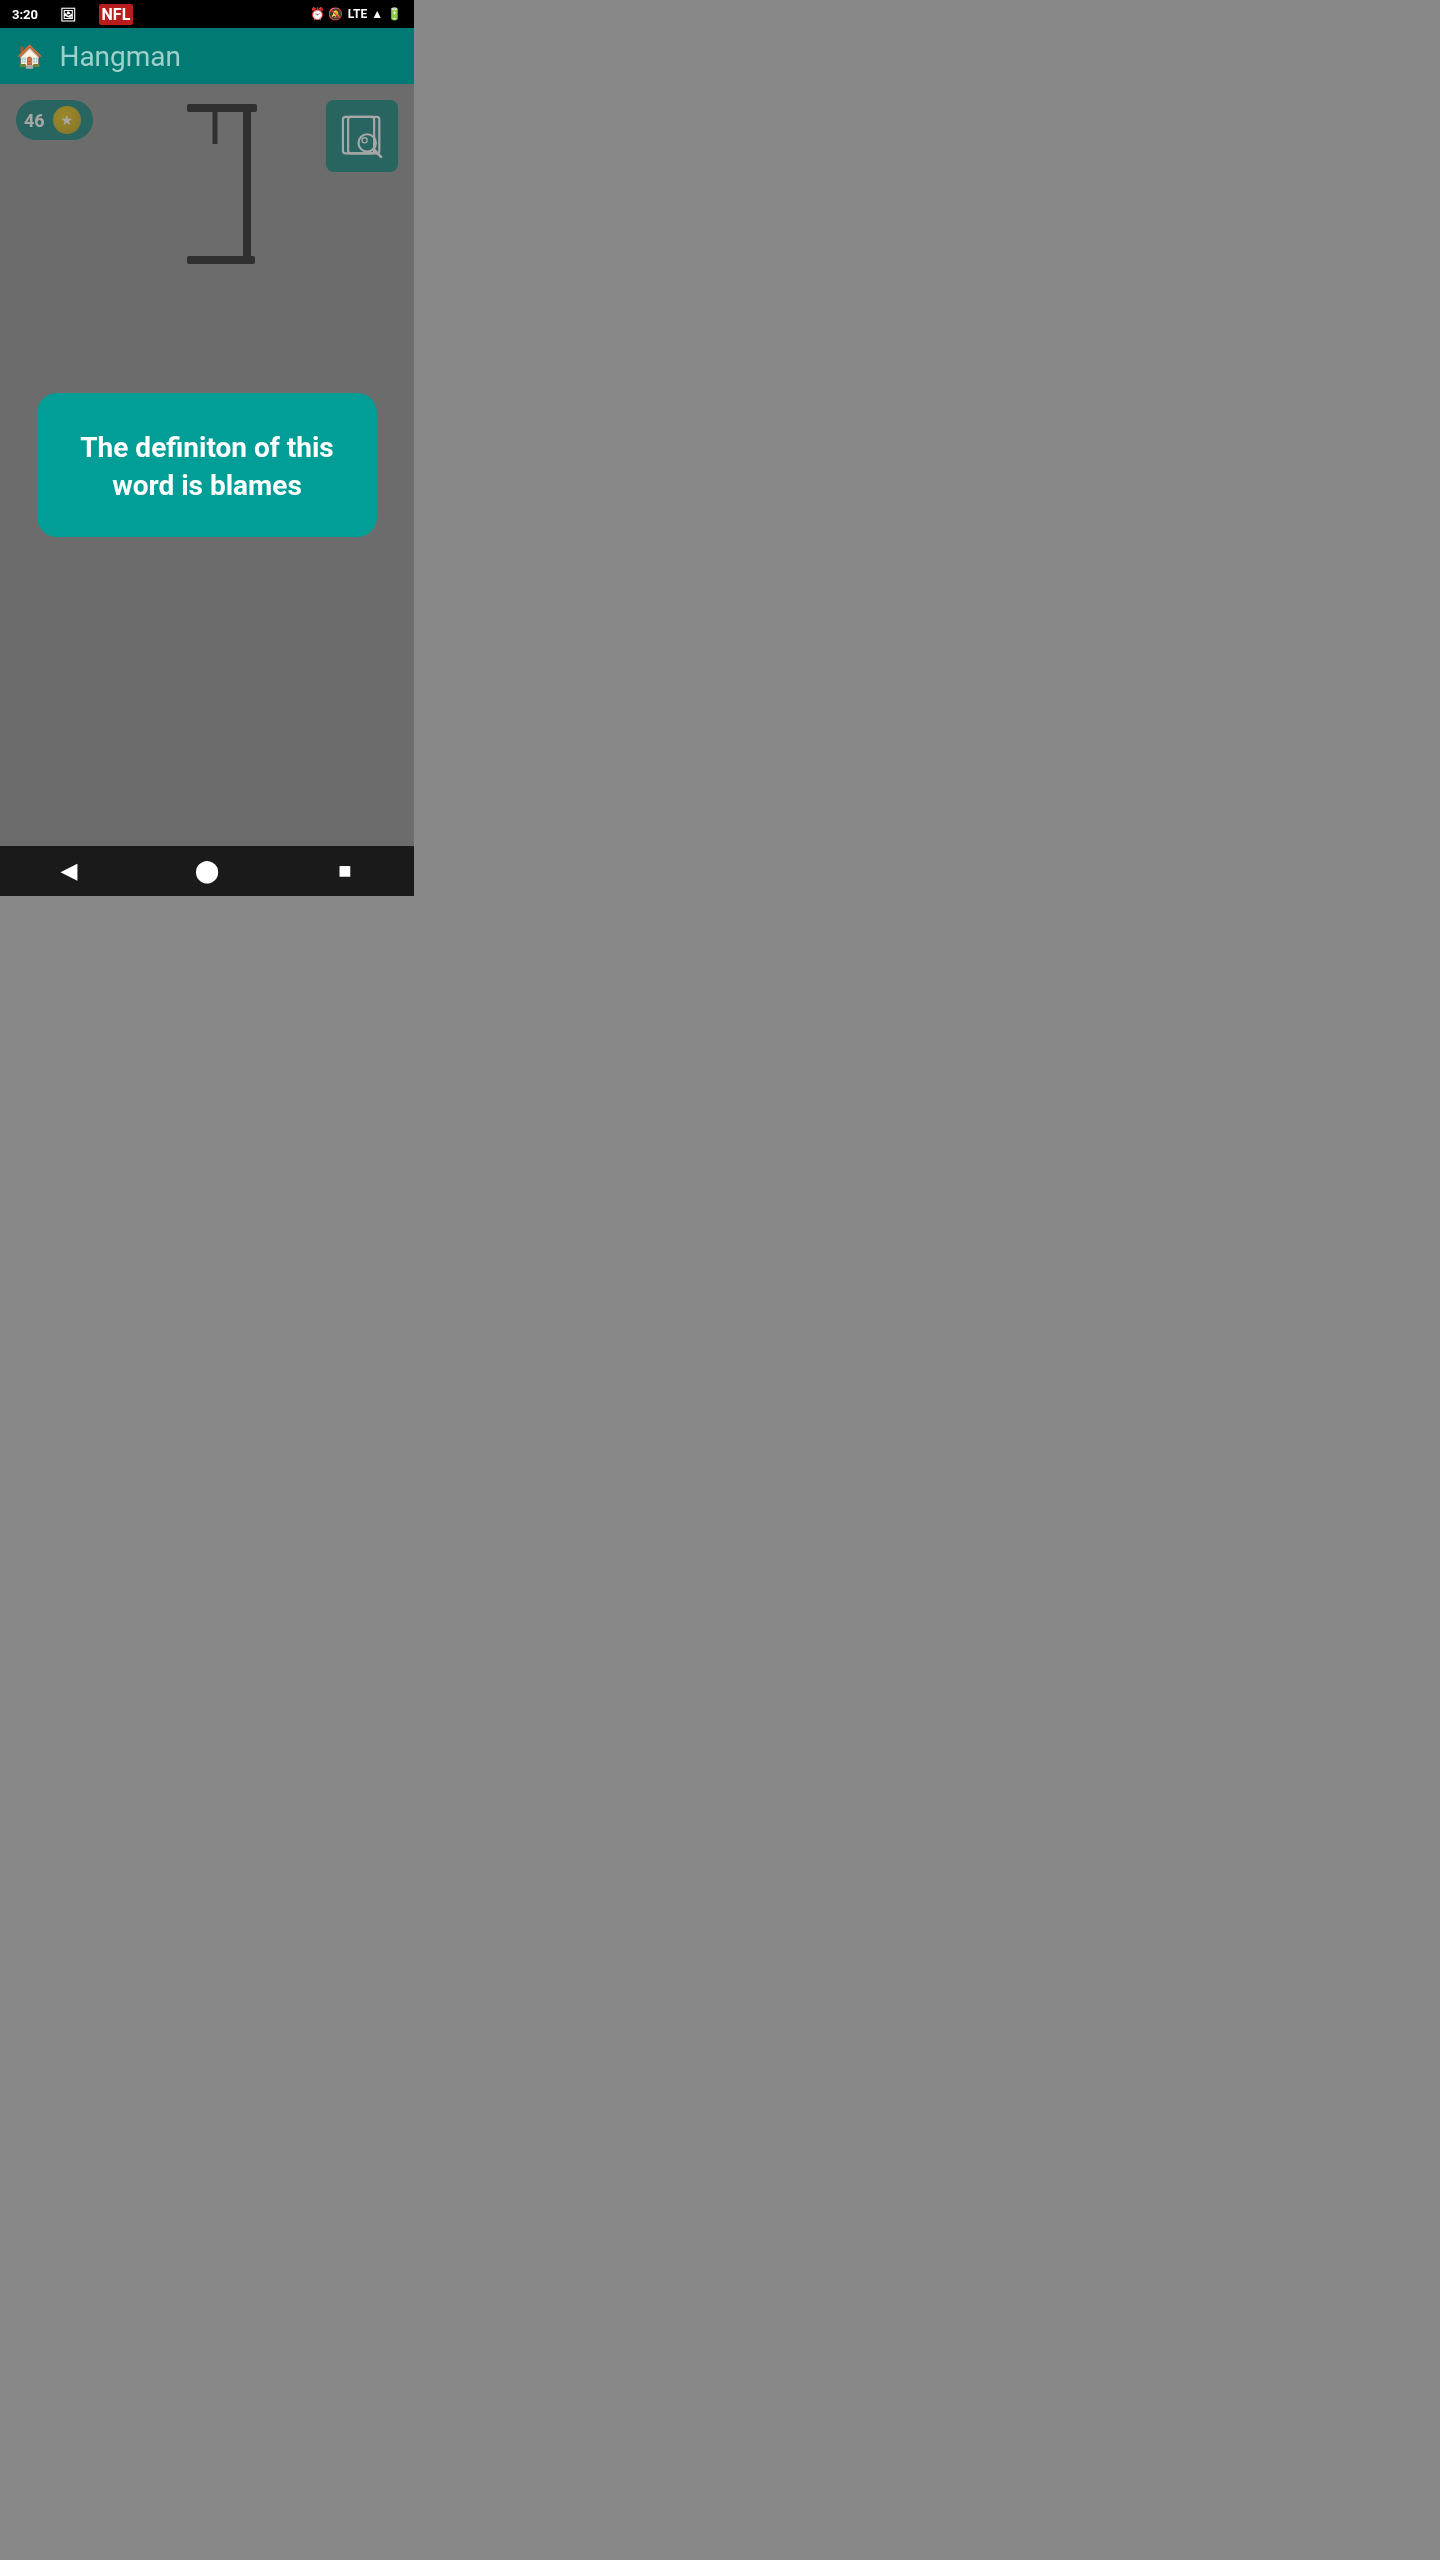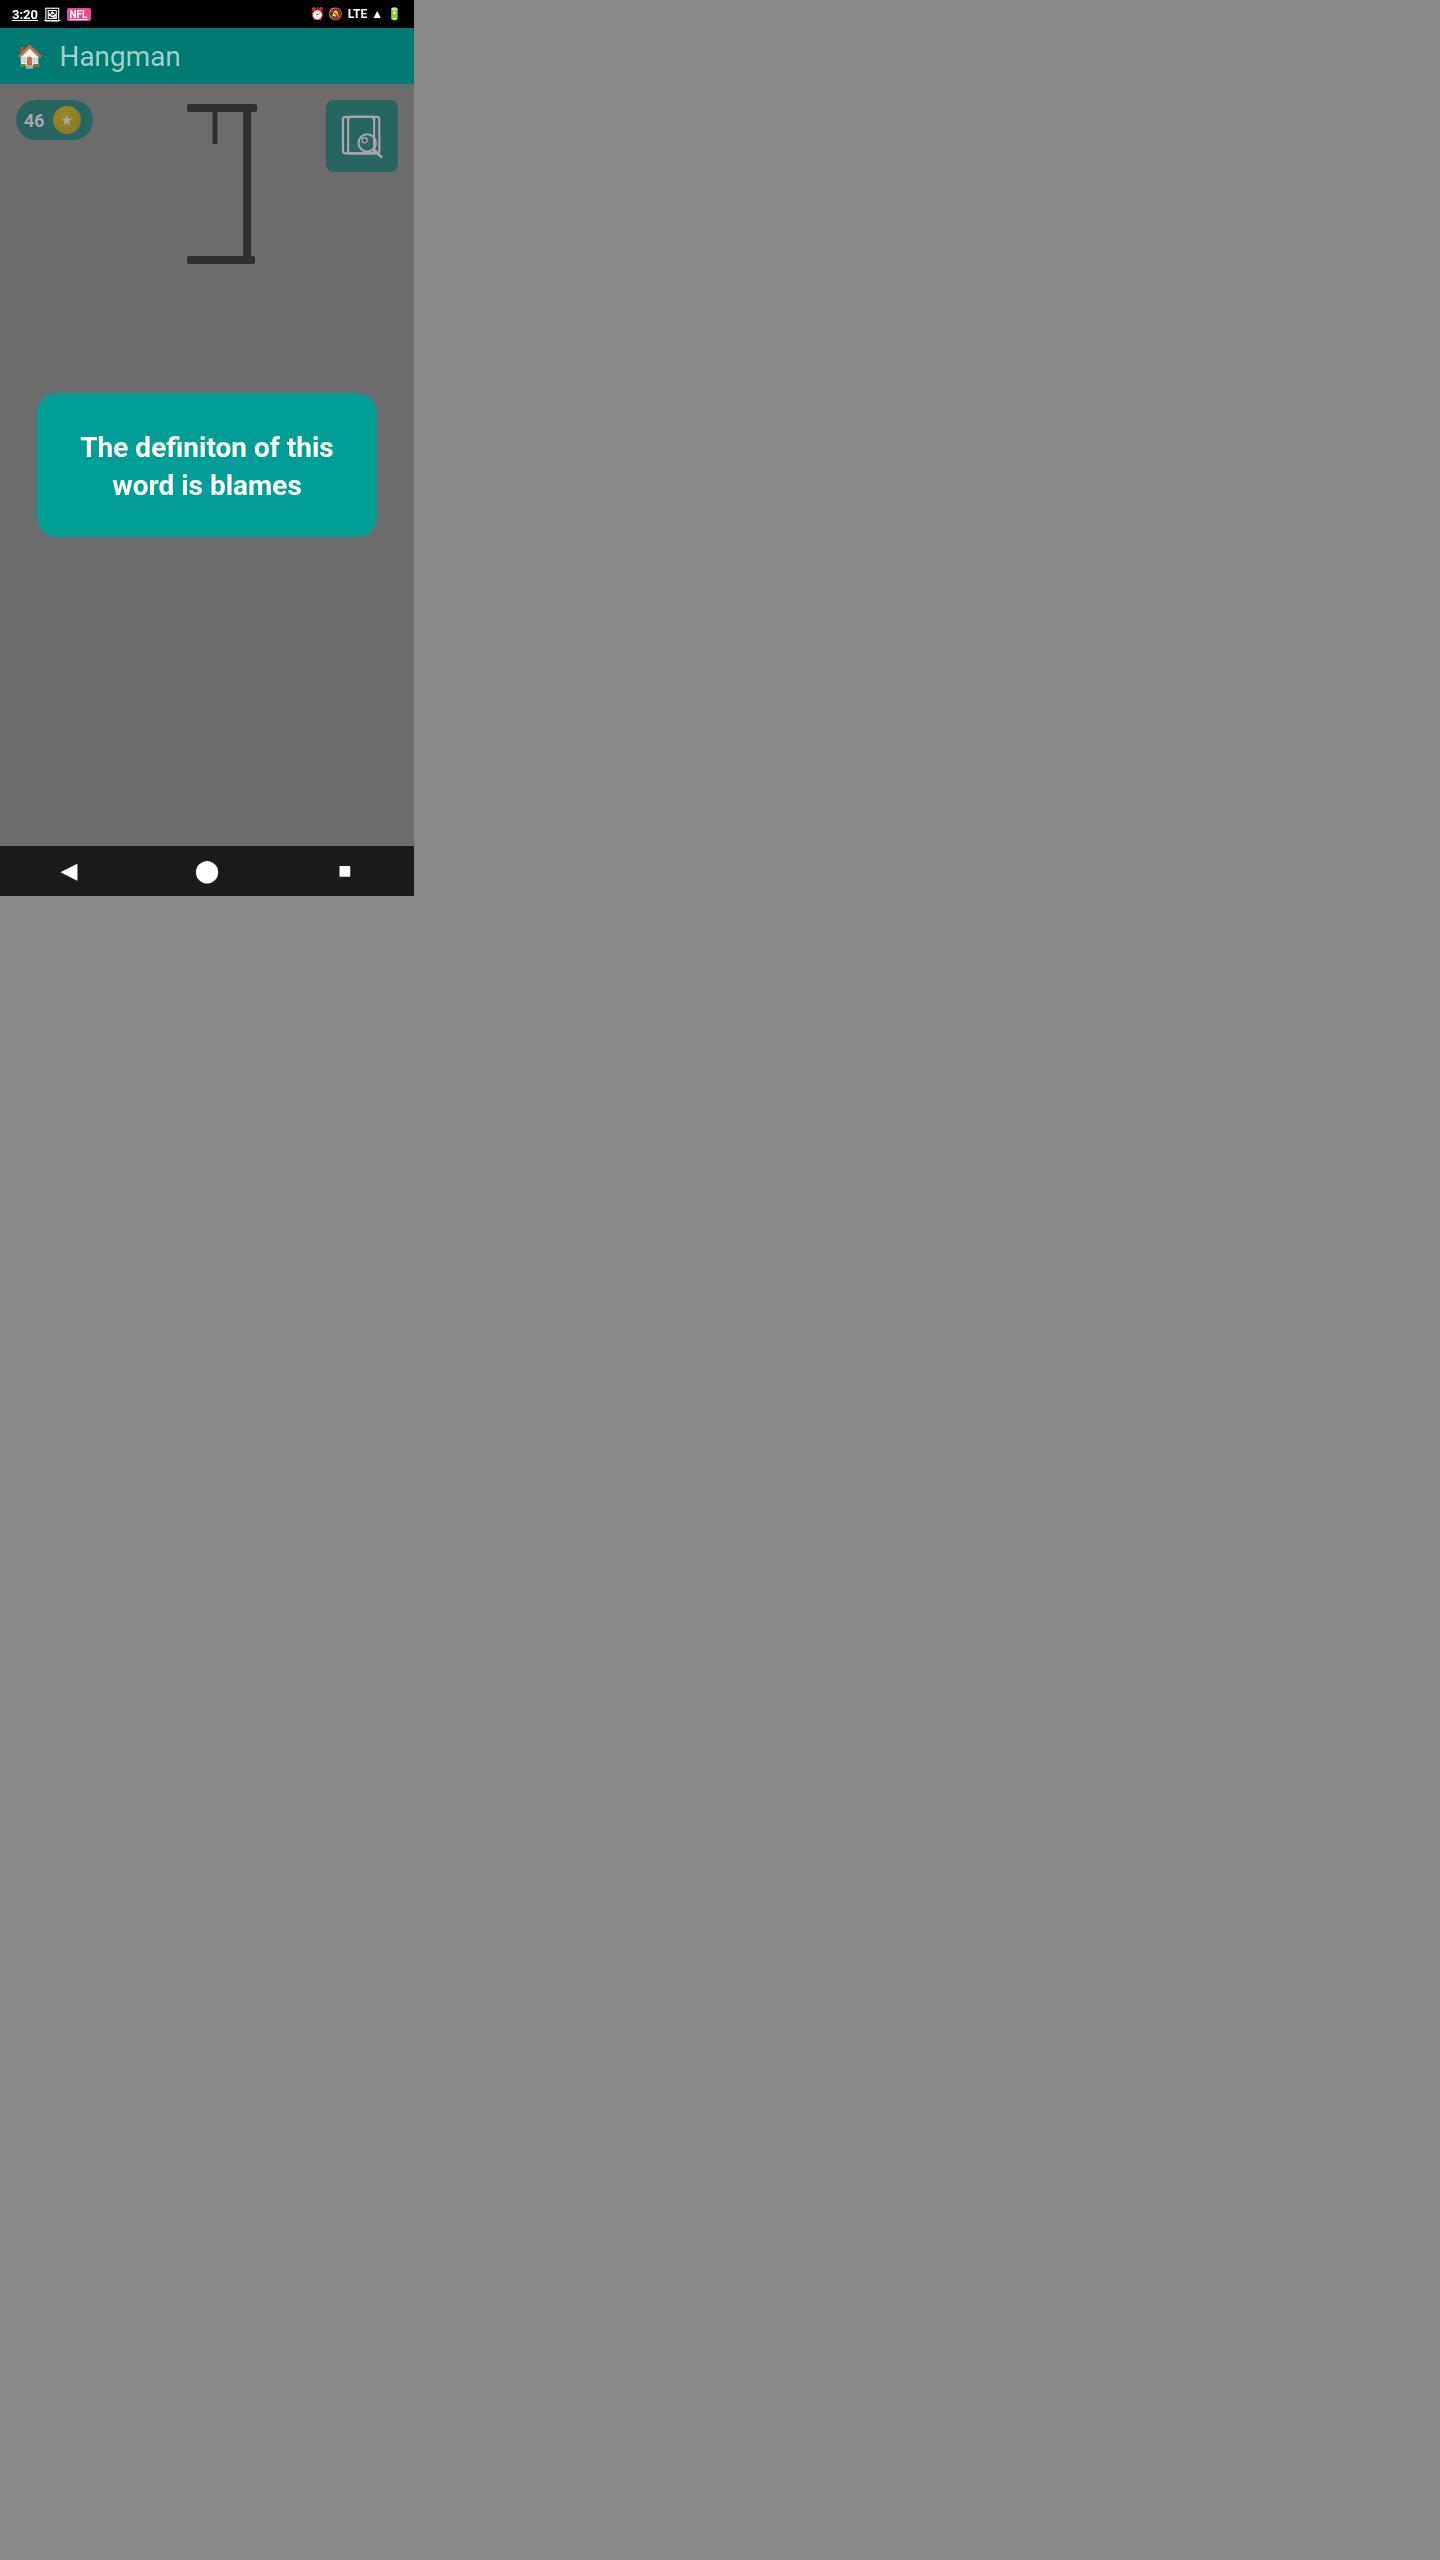--- a/index.html
+++ b/index.html
@@ -27,22 +27,21 @@
       justify-content: space-between;
       padding: 0 12px;
       height: 28px;
       font-size: 13px;
       font-weight: bold;
     }
 
     .status-left {
       display: flex;
       align-items: center;
-      gap: 6px;
-      text-decoration: underline;
+      gap: 22px;
     }
 
     .status-right {
       display: flex;
       align-items: center;
       gap: 4px;
       font-size: 12px;
     }
 
     
@@ -249,21 +248,21 @@
       height: 200px;
     }
   </style>
 </head>
 <body>
 
 <div class="status-bar">
   <div class="status-left">
     <span>3:20</span>
     <span>🖼</span>
-    <span style="font-size:10px; background:#ec4899; color:#fff; padding:1px 3px; border-radius:2px;">NFL</span>
+    <span style="font-size:16px; background:#b91c1c; color:#fff; padding:1px 3px; border-radius:2px;">NFL</span>
   </div>
   <div class="status-right">
     <span>⏰</span>
     <span>🔕</span>
     <span>LTE</span>
     <span>▲</span>
     <span>🔋</span>
   </div>
 </div>
 

